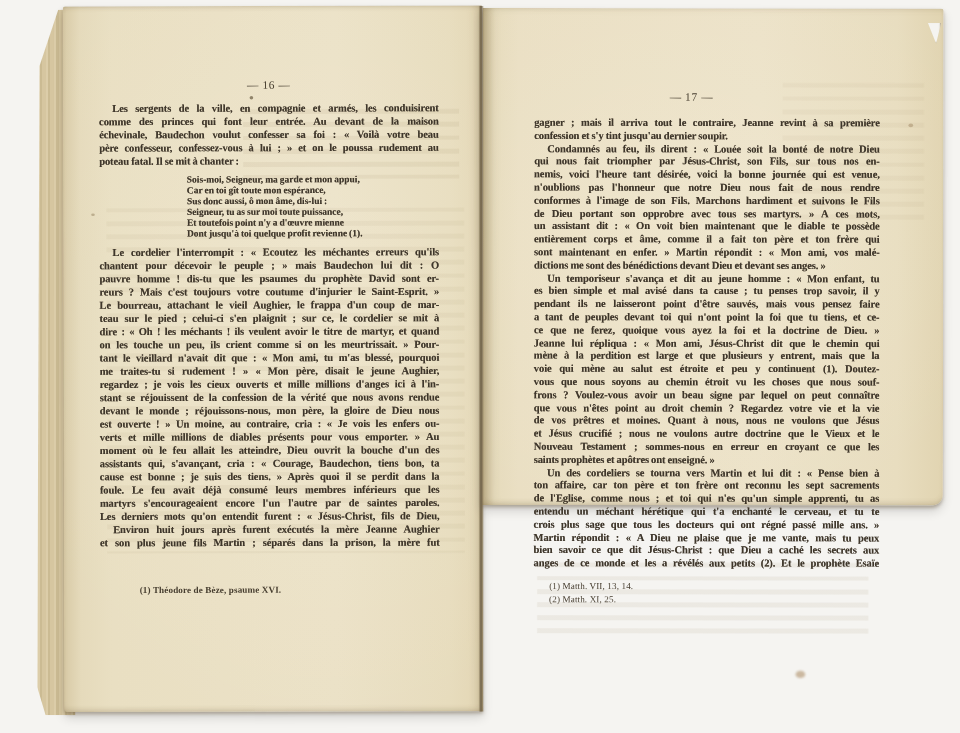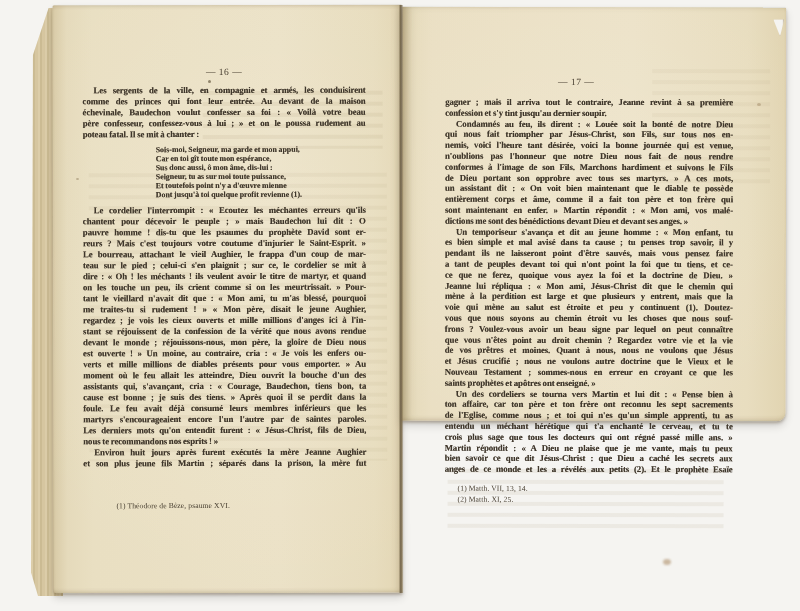--- a/index.html
+++ b/index.html
@@ -71,21 +71,21 @@
   .line{text-align:justify;text-align-last:justify;line-height:11px;white-space:normal;
     text-shadow:0 0 .35px rgba(55,42,25,.55);}
   .page-right .line{line-height:10.8px;}
   .line.first{text-indent:11px;}
   .line.last{text-align-last:left;}
 
   .block.verse{margin:5px 0 6px 73px;}
   .block.verse .line{font-size:7.9px;line-height:9px;text-align:left;text-align-last:left;letter-spacing:0;}
 
   .footnotes{position:absolute;color:#463d2f;font-size:7.6px;}
-  .page-left .footnotes{left:63px;top:496px;}
+  .page-left .footnotes{left:63px;top:482px;font-weight:bold;}
   .page-right .footnotes{left:56px;top:477px;}
   .fn-line{line-height:10.5px;letter-spacing:.1px;}
 
   
   .ghost{position:absolute;pointer-events:none;
     background:repeating-linear-gradient(to bottom,rgba(135,115,75,.085) 0 4px,rgba(135,115,75,0) 4px 11px);
     filter:blur(.5px);}
   .ghost-l1{left:150px;top:86px;width:180px;height:58px;}
   .ghost-l2{left:36px;top:168px;width:298px;height:288px;opacity:.7;}
   .ghost-r1{left:46px;top:462px;width:276px;height:62px;}
@@ -143,21 +143,20 @@
           <div class="line">stant se réjouissent de la confession de la vérité que nous avons rendue</div>
           <div class="line">devant le monde ; réjouissons-nous, mon père, la gloire de Dieu nous</div>
           <div class="line">est ouverte ! » Un moine, au contraire, cria : « Je vois les enfers ou-</div>
           <div class="line">verts et mille millions de diables présents pour vous emporter. » Au</div>
           <div class="line">moment où le feu allait les atteindre, Dieu ouvrit la bouche d'un des</div>
           <div class="line">assistants qui, s'avançant, cria : « Courage, Baudechon, tiens bon, ta</div>
           <div class="line">cause est bonne ; je suis des tiens. » Après quoi il se perdit dans la</div>
           <div class="line">foule. Le feu avait déjà consumé leurs membres inférieurs que les</div>
           <div class="line">martyrs s'encourageaient encore l'un l'autre par de saintes paroles.</div>
           <div class="line">Les derniers mots qu'on entendit furent : « Jésus-Christ, fils de Dieu,</div>
-          <div class="line last">nous te recommandons nos esprits ! »</div>
         </div>
         <div class="block para">
           <div class="line first">Environ huit jours après furent exécutés la mère Jeanne Aughier</div>
           <div class="line">et son plus jeune fils Martin ; séparés dans la prison, la mère fut</div>
         </div>
       </div>
     <div class="footnotes">
         <div class="fn-line">(1) Théodore de Bèze, psaume XVI.</div>
       </div>
   </div>

